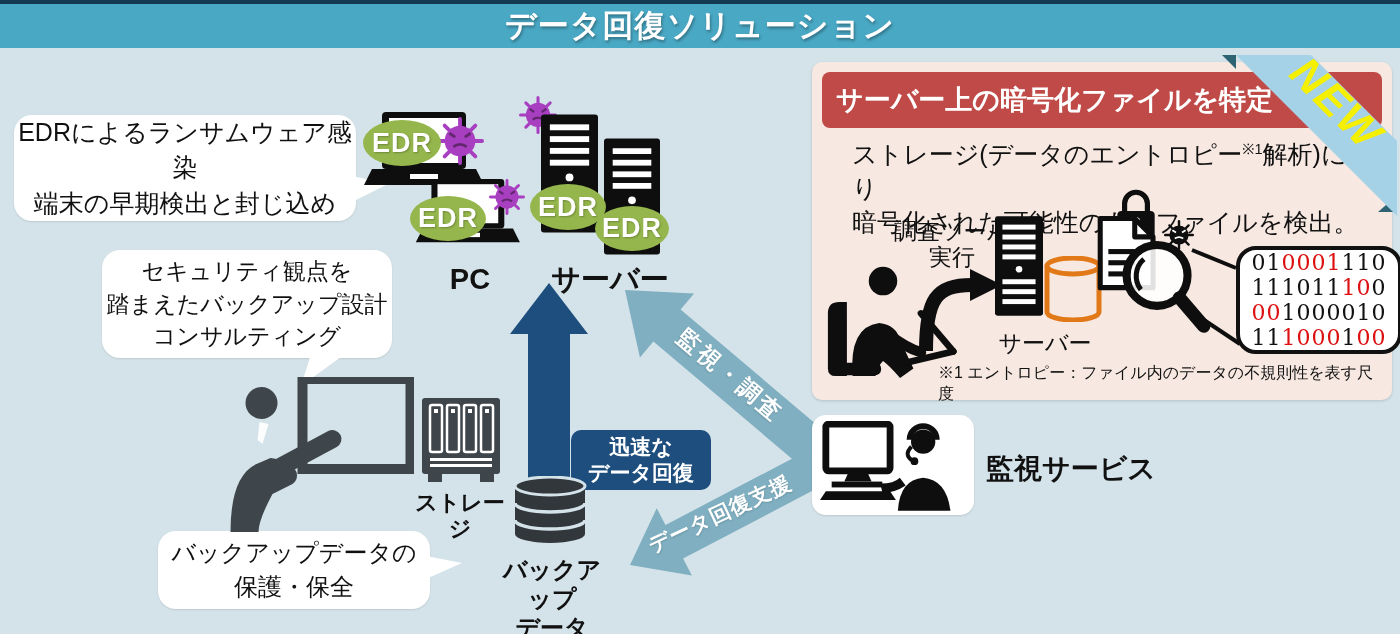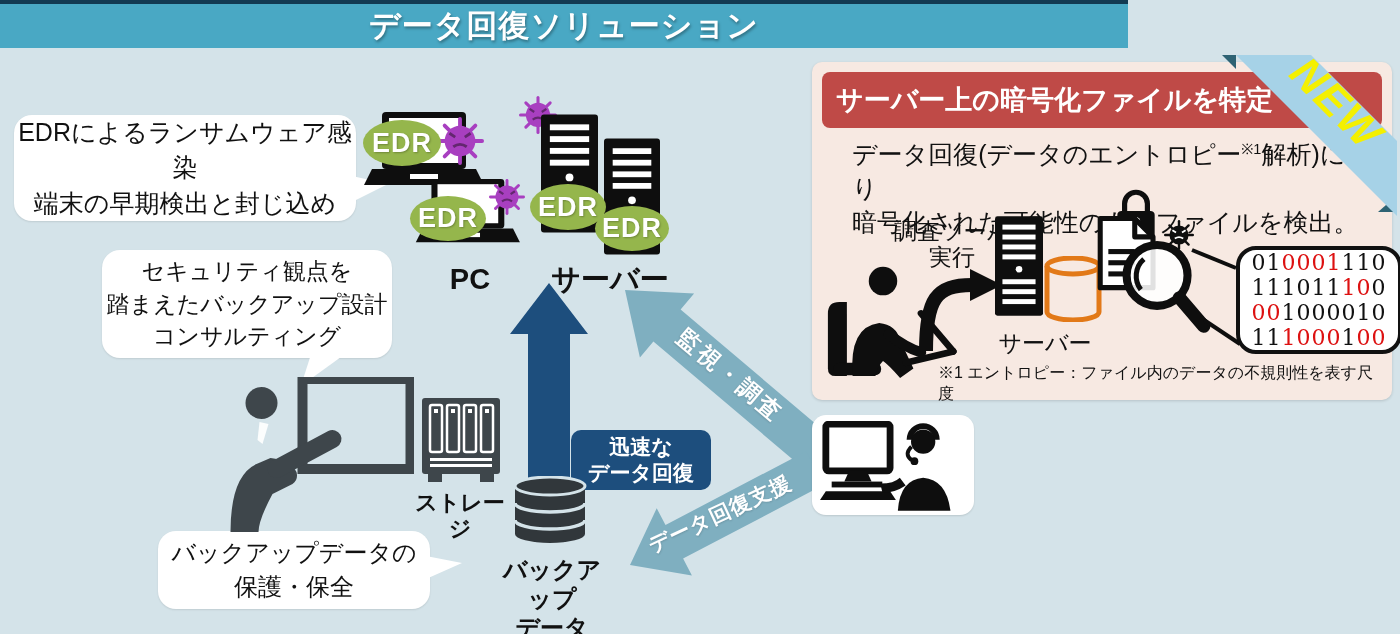--- a/index.html
+++ b/index.html
@@ -3,21 +3,21 @@
 <meta charset="utf-8">
 <style>
   html,body{margin:0;padding:0;background:#9aa7ad;}
   *{box-sizing:border-box;}
   .stage{
     position:relative;width:1400px;height:634px;overflow:hidden;
     background:#d4e3e9;font-family:"Liberation Sans",sans-serif;color:#111;
   }
   
   .banner{
-    position:absolute;left:0;top:0;width:1128px;height:48px;
+    position:absolute;left:0;top:0;width:1400px;height:48px;
     background:#49a8c4;border-top:4px solid #123a52;
     display:flex;align-items:center;justify-content:center;z-index:2;
   }
   .banner .title{
     font-size:31px;font-weight:bold;color:#fff;letter-spacing:1px;
     text-shadow:1px 2px 3px rgba(0,0,0,.35);
   }
   
   .abs{position:absolute;}
   .pre{white-space:pre-line;}
@@ -99,21 +99,21 @@
 
   <div class="banner">
     <div class="title">データ回復ソリューション</div>
   </div>
 
   <div class="panel">
     <div class="panel-header">
       <span>サーバー上の暗号化ファイルを特定</span>
     </div>
     <div class="panel-body">
-      <span>データ回復(データのエントロピー</span><sup>※1</sup><span class="pre">解析)により
+      <span>ストレージ(データのエントロピー</span><sup>※1</sup><span class="pre">解析)により
 暗号化された可能性のあるファイルを検出。</span>
     </div>
     <div class="tool-label">調査ツール
 実行</div>
 
     <svg class="abs" style="left:14px;top:196px;" width="152" height="126" viewBox="0 0 160 128">
       <path d="M14,44 q-12,0 -12,12 v58 q0,8 8,8 h12 v-78 z" fill="#0e0e0e"></path>
       <rect x="8" y="108" width="50" height="13" rx="6" fill="#0e0e0e"></rect>
       <circle cx="60" cy="22" r="15" fill="#0e0e0e"></circle>
       <path d="M28,122 q-4,-52 28,-56 q18,2 22,18 l14,30 -14,10 q-12,-14 -18,-18 q-6,6 -8,16 z" fill="#0e0e0e"></path>
@@ -325,20 +325,21 @@
       <rect x="12" y="62" width="52" height="6" fill="#0e0e0e"></rect>
       <path d="M6,72 H72 L78,81 H0 Z" fill="#0e0e0e"></path>
       <circle cx="106" cy="21" r="14" fill="#0e0e0e" stroke="#fff" stroke-width="3"></circle>
       <path d="M92,19 a14,14 0 0 1 28,0" fill="none" stroke="#0e0e0e" stroke-width="6"></path>
       <path d="M94,26 q-8,8 0,14" fill="none" stroke="#0e0e0e" stroke-width="4"></path>
       <circle cx="97" cy="41" r="4" fill="#0e0e0e"></circle>
       <path d="M80,92 q2,-32 26,-34 q24,2 28,34 z" fill="#0e0e0e"></path>
       <path d="M88,66 q-12,8 -24,7 l-2,-9 q14,0 20,-6 z" fill="#0e0e0e"></path>
     </svg>
   </div>
+  <div class="monitor-label">監視サービス</div>
 
   <svg class="abs icon" style="left:228px;top:377px;" width="186" height="155" viewBox="0 0 185 155">
     <rect x="74" y="2" width="108" height="90" fill="none" stroke="#3e464b" stroke-width="10"></rect>
     <circle cx="33" cy="26" r="16" fill="#3e464b"></circle>
     <path d="M2,155 q0,-56 26,-68 l14,-6 q20,2 26,14 q2,8 -4,12 l-20,10 q-14,26 -14,38 z" fill="#3e464b"></path>
     <path d="M48,92 L104,62" stroke="#3e464b" stroke-width="18" stroke-linecap="round"></path>
     <path d="M31,45 l9,2 -6,20 -5,-4 z" fill="#fff" opacity="0.9"></path>
   </svg>
 
   <svg class="abs icon" style="left:422px;top:398px;" width="78" height="84" viewBox="0 0 78 84">

